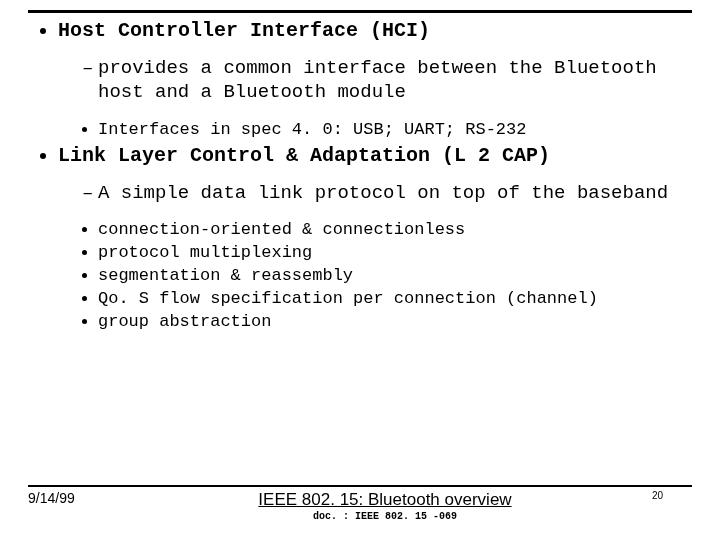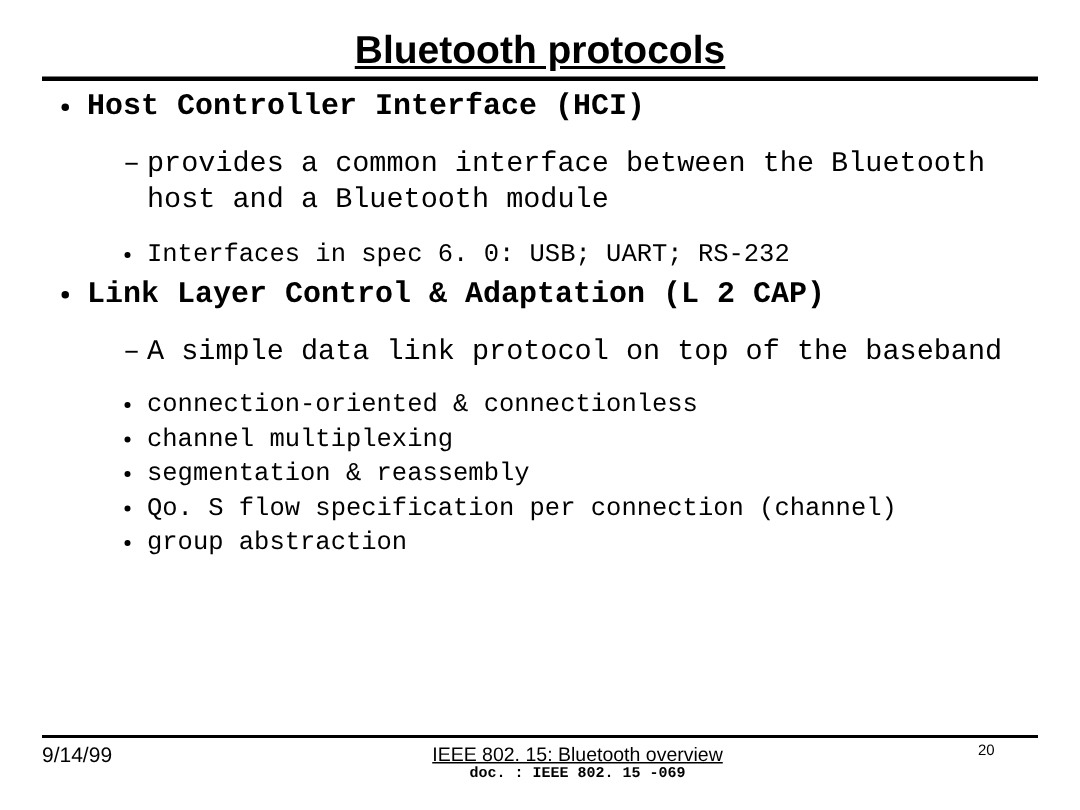--- a/index.html
+++ b/index.html
@@ -92,61 +92,60 @@
   }
   .footer-date {
     font-size: 14px;
     min-width: 90px;
   }
   .footer-center {
     text-align: center;
     flex: 1;
   }
   .footer-title {
-    font-size: 13px;
+    font-size: 17px;
     text-decoration: underline;
     font-family: "Comic Sans MS", "Comic Sans", cursive, sans-serif;
   }
   .footer-doc {
     font-size: 10px;
     font-family: "Courier New", Courier, monospace;
     font-weight: bold;
     margin-top: 1px;
   }
   .footer-num {
     font-size: 10px;
     min-width: 40px;
     text-align: left;
   }
 </style>
 </head>
 <body>
 
 <div class="slide">
-  <div class="title">Bluetooth protocols</div>
   <hr class="rule">
 
   <ul class="top">
     <li>
       <span>Host Controller Interface (HCI)</span>
       <ul class="dash">
         <li>provides a common interface between the Bluetooth host and a Bluetooth module</li>
       </ul>
       <ul class="dot">
-        <li>Interfaces in spec 6. 0: USB; UART; RS-232</li>
+        <li>Interfaces in spec 4. 0: USB; UART; RS-232</li>
       </ul>
     </li>
     <li>
       <span>Link Layer Control &amp; Adaptation (L 2 CAP)</span>
       <ul class="dash">
         <li>A simple data link protocol on top of the baseband</li>
       </ul>
       <ul class="dot">
         <li>connection-oriented &amp; connectionless</li>
-        <li>channel multiplexing</li>
+        <li>protocol multiplexing</li>
         <li>segmentation &amp; reassembly</li>
         <li>Qo. S flow specification per connection (channel)</li>
         <li>group abstraction</li>
       </ul>
     </li>
   </ul>
 
   <div class="footer">
     <hr class="footer-rule">
     <div class="footer-row">

